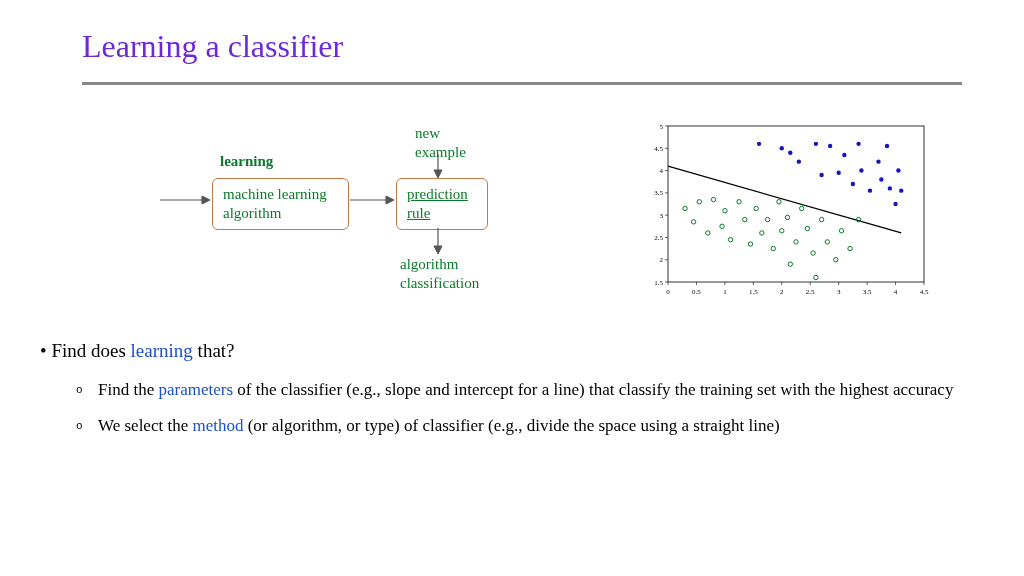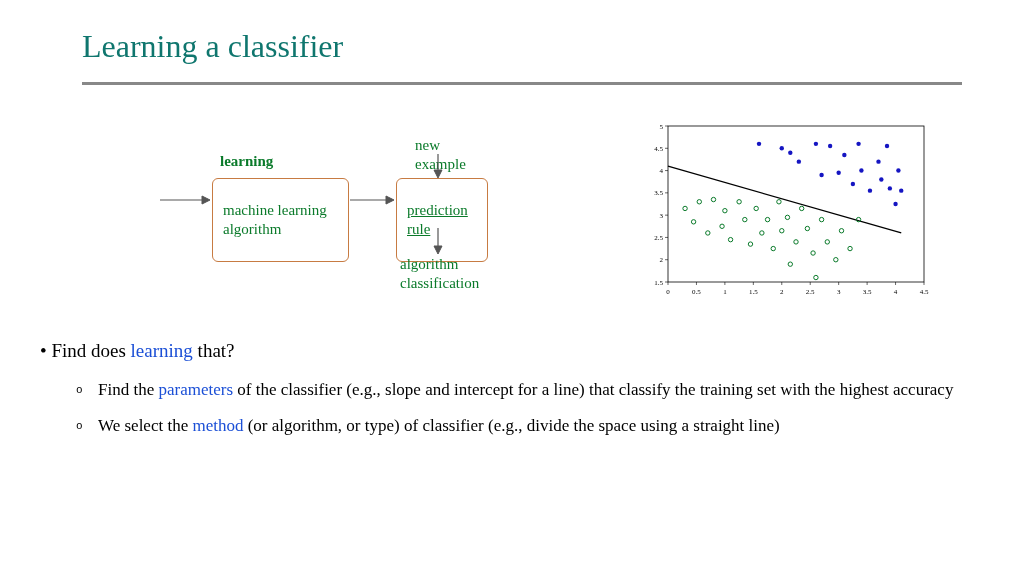--- a/index.html
+++ b/index.html
@@ -11,21 +11,21 @@
     background: #fff;
     color: #000;
     position: relative;
     overflow: hidden;
   }
   .title {
     position: absolute;
     left: 82px;
     top: 28px;
     font-size: 32px;
-    color: #0f766e;
+    color: #6d28d9;
   }
   .rule {
     position: absolute;
     left: 82px;
     top: 82px;
     width: 880px;
     height: 3px;
     background: #888;
   }
   
@@ -39,21 +39,21 @@
   .dg-text {
     position: absolute;
     color: #0a7a2a;
     font-size: 15px;
     line-height: 1.25;
   }
   .dg-box {
     position: absolute;
     border: 1px solid #c77b42;
     border-radius: 6px;
-    padding: 22px 10px;
+    padding: 6px 10px;
     color: #0a7a2a;
     font-size: 15px;
     line-height: 1.25;
     background: #fff;
   }
   .dg-arrow {
     position: absolute;
     stroke: #555;
     fill: #555;
   }
@@ -96,21 +96,21 @@
 
 <div class="title">Learning a classifier</div>
 <div class="rule"></div>
 
 <div class="diagram">
   <div class="dg-text" style="left:120px; top:32px; font-weight:bold;">learning</div>
   <div class="dg-box" style="left:112px; top:58px; width:115px; white-space:pre;">machine learning
 algorithm</div>
   <div class="dg-box" style="left:296px; top:58px; width:70px;  white-space:pre;text-decoration:underline;">prediction
 rule</div>
-  <div class="dg-text" style="left:315px; top:16px;  white-space:pre;">new
+  <div class="dg-text" style="left:315px; top:4px;  white-space:pre;">new
 example</div>
   <div class="dg-text" style="left:300px; top:135px; white-space:pre;">algorithm
 classification</div>
 
   <svg class="dg-arrow" style="left:60px; top:74px;" width="50" height="12">
     <line x1="0" y1="6" x2="42" y2="6" stroke="#555" stroke-width="1.2"></line>
     <polygon points="42,2 50,6 42,10"></polygon>
   </svg>
   <svg class="dg-arrow" style="left:250px; top:74px;" width="44" height="12">
     <line x1="0" y1="6" x2="36" y2="6" stroke="#555" stroke-width="1.2"></line>

